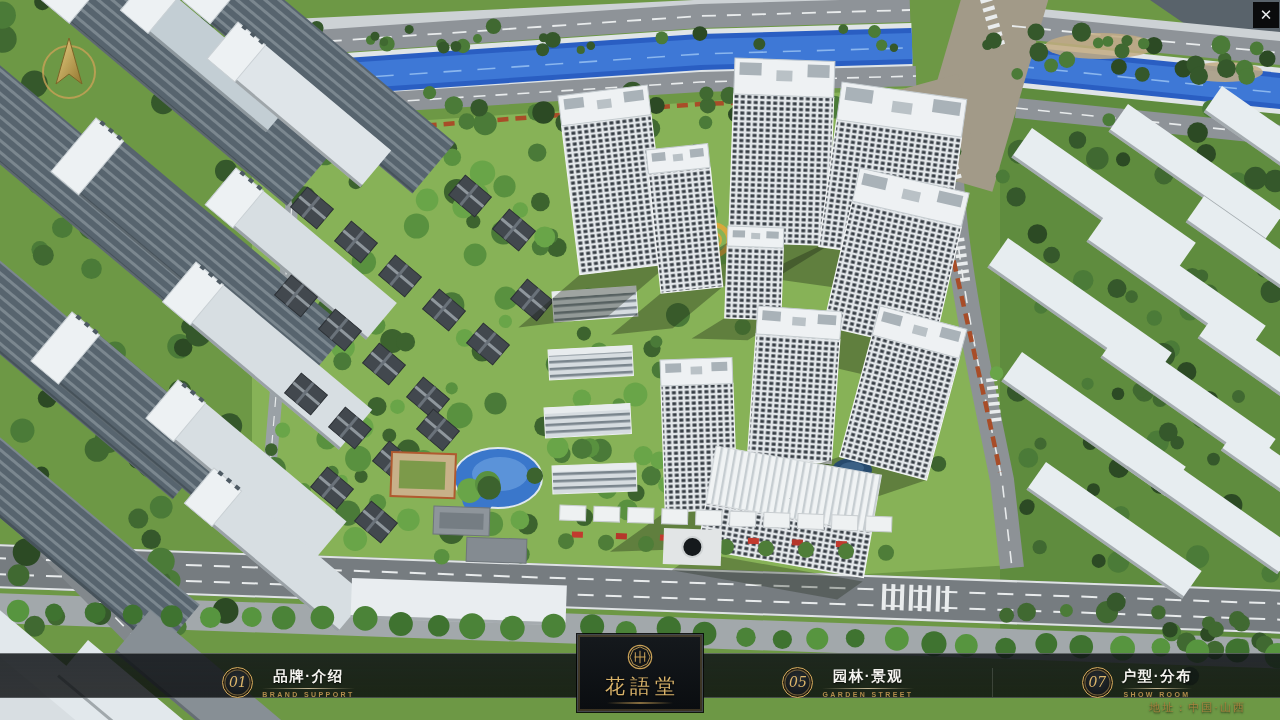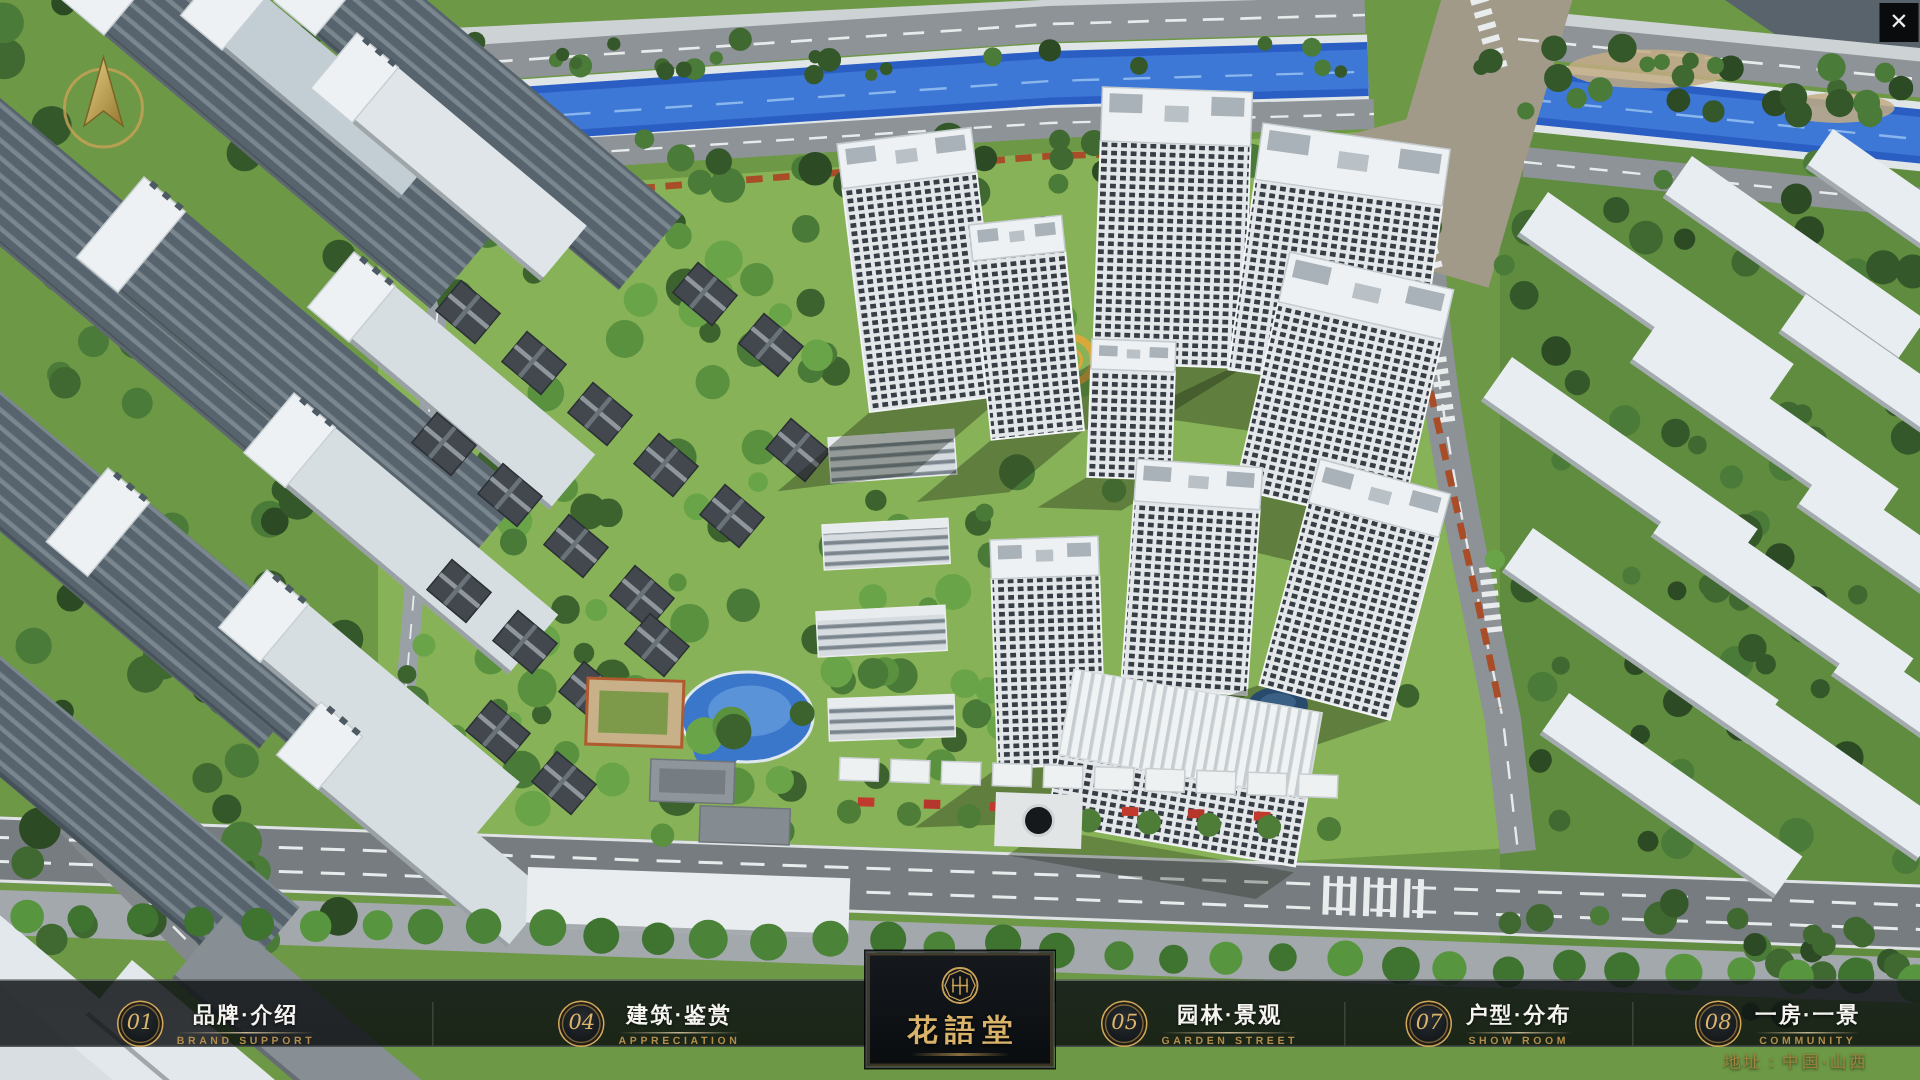--- a/index.html
+++ b/index.html
@@ -39,21 +39,21 @@
     background:linear-gradient(90deg,rgba(235,215,175,0),rgba(235,215,175,.8),rgba(235,215,175,0));}
   .en{font-size:7px;color:#b18c4c;letter-spacing:2.4px;font-weight:700;white-space:nowrap;}
 
   
   .logo-panel{position:absolute;left:50%;transform:translateX(-50%);bottom:8px;
     width:126px;height:78px;box-sizing:border-box;z-index:3;cursor:pointer;
     background:linear-gradient(180deg,#15191d,#0a0d10);
     border:1px solid #43484e;
     box-shadow:0 0 0 1px rgba(0,0,0,.85),inset 0 0 0 2px rgba(201,161,87,.26);
     display:flex;flex-direction:column;align-items:center;justify-content:center;gap:2px;}
-  .logo-title{font-family:"DejaVu Serif",serif;font-weight:700;font-size:20px;
+  .logo-title{font-family:"DejaVu Serif",serif;font-weight:400;font-size:20px;
     color:#d9b36a;letter-spacing:5px;text-indent:5px;text-shadow:0 1px 2px #000;}
   .logo-sub{width:66px;height:2px;
     background:linear-gradient(90deg,rgba(201,161,87,0),rgba(201,161,87,.65),rgba(201,161,87,0));}
 
   
   .address{position:absolute;right:34px;bottom:5px;font-size:11px;color:#a8843f;
     letter-spacing:2px;text-shadow:0 1px 2px rgba(0,0,0,.8);}
 </style>
 </head>
 <body>
@@ -1063,30 +1063,20 @@
       <div class="nav-item">
         <div class="badge">
             <span class="num">01</span>
           </div>
         <div class="labels">
             <div class="zh">品牌·介绍</div>
           <div class="lab-divider"></div>
           <div class="en">BRAND SUPPORT</div>
           </div>
       </div>
-      <div class="nav-item">
-        <div class="badge">
-            <span class="num">04</span>
-          </div>
-        <div class="labels">
-            <div class="zh">建筑·鉴赏</div>
-          <div class="lab-divider"></div>
-          <div class="en">APPRECIATION</div>
-          </div>
-      </div>
     </div>
 
     <div class="nav-group right">
       <div class="nav-item">
         <div class="badge">
             <span class="num">05</span>
           </div>
         <div class="labels">
             <div class="zh">园林·景观</div>
           <div class="lab-divider"></div>
@@ -1096,30 +1086,20 @@
       <div class="nav-item">
         <div class="badge">
             <span class="num">07</span>
           </div>
         <div class="labels">
             <div class="zh">户型·分布</div>
           <div class="lab-divider"></div>
           <div class="en">SHOW ROOM</div>
           </div>
       </div>
-      <div class="nav-item">
-        <div class="badge">
-            <span class="num">08</span>
-          </div>
-        <div class="labels">
-            <div class="zh">一房·一景</div>
-          <div class="lab-divider"></div>
-          <div class="en">COMMUNITY</div>
-          </div>
-      </div>
     </div>
   </div>
 
   <div class="logo-panel">
     <svg viewBox="0 0 36 36" width="28" height="28">
       <circle cx="18" cy="18" r="15" fill="none" stroke="#c9a157" stroke-width="1.6"></circle>
       <polygon points="18,5 27,9 31,18 27,27 18,31 9,27 5,18 9,9" fill="none" stroke="#c9a157" stroke-width="1.1"></polygon>
       <g stroke="#c9a157" stroke-width="1.3">
         <line x1="12" y1="12" x2="12" y2="24"></line>
           <line x1="18" y1="10" x2="18" y2="26"></line>

